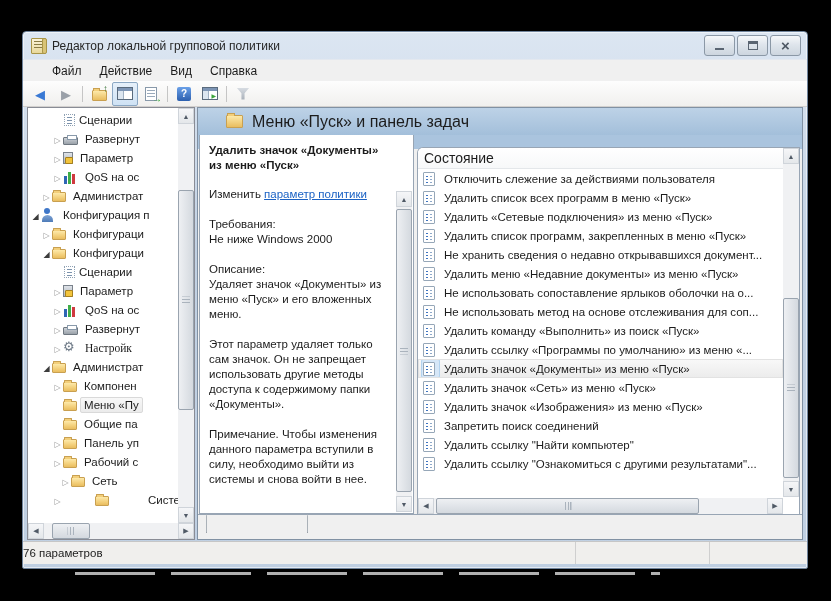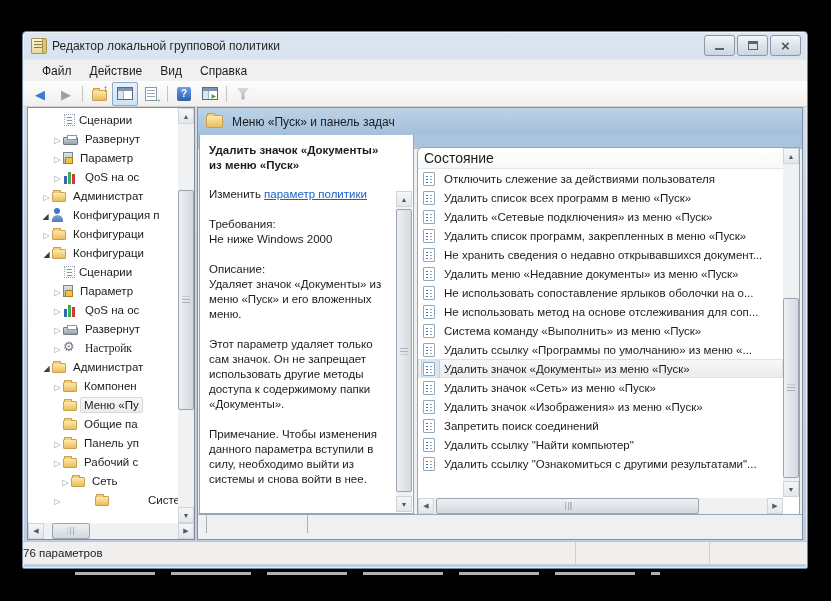--- a/index.html
+++ b/index.html
@@ -26,21 +26,21 @@
   .title-text{font-size:12px;color:#262626;flex:1 1 auto;white-space:nowrap;overflow:hidden;}
   .win-btns{display:flex;gap:2px;flex:none;}
   .win-btn{width:29px;height:19px;border:1px solid #8b98a6;border-radius:3px;
     background:linear-gradient(180deg,#f6f8fa,#dfe5ec 45%,#cdd6df);
     display:flex;align-items:center;justify-content:center;position:relative;}
   .glyph-min{width:9px;height:3px;border-bottom:2px solid #5a6572;margin-top:4px;}
   .glyph-restore{width:8px;height:7px;border:1px solid #5a6572;position:relative;}
   .glyph-restore::before{content:'';position:absolute;left:0;right:0;top:0;height:2px;background:#5a6572;}
   .glyph-close::before{content:'×';font-size:15px;font-weight:bold;color:#4e5864;line-height:1;}
   
-  .menubar{height:21px;background:#f0f0f0;border-top:1px solid #e3e8ef;display:flex;align-items:center;flex:none;padding-left:10px;}
+  .menubar{height:21px;background:#f0f0f0;border-top:1px solid #e3e8ef;display:flex;align-items:center;flex:none;padding-left:20px;}
   .menu-item{font-size:12px;color:#1c1c1c;padding:2px 9px;cursor:default;}
   
   .toolbar{height:25px;background:linear-gradient(180deg,#fdfdfd,#f1f0ee);
     border-bottom:1px solid #d2d0ce;display:flex;align-items:center;padding-left:4px;flex:none;}
   .tb-btn{width:24px;height:22px;display:flex;align-items:center;justify-content:center;position:relative;border:1px solid transparent;border-radius:2px;}
   .tb-btn.pressed{border-color:#8ca8c4;background:linear-gradient(180deg,#e6f0fa,#cfe2f4);}
   .tb-sep{width:1px;height:16px;background:#c5c5c5;margin:0 3px;flex:none;}
   .tbi-back::before{content:'◀';font-size:13px;color:#3a79d4;}
   .tbi-fwd::before{content:'▶';font-size:13px;color:#9aa0a8;}
   .mini-folder{width:13px;height:9px;background:linear-gradient(180deg,#fde9a9,#e9bd5f);border:1px solid #c9a050;border-radius:1px;position:relative;margin-top:3px;}
@@ -115,21 +115,21 @@
     background:linear-gradient(90deg,#eef0f3,#d4d9df);}
   .sb-h .sb-thumb{background:linear-gradient(180deg,#eef0f3,#d4d9df);}
   .sb-thumb::after{content:'';position:absolute;left:50%;top:50%;transform:translate(-50%,-50%);}
   .sb-v .sb-thumb::after{width:8px;height:7px;background:repeating-linear-gradient(180deg,#aab3bd 0 1px,transparent 1px 3px);}
   .sb-h .sb-thumb::after{width:7px;height:8px;background:repeating-linear-gradient(90deg,#aab3bd 0 1px,transparent 1px 3px);}
   .tree-vsb{top:0;bottom:16px;right:0;}
   .tree-hsb{left:0;right:0;bottom:0;}
   
   .right-pane{flex:1 1 auto;border:1px solid #8191a3;background:#f0f0f0;display:flex;flex-direction:column;min-width:0;}
   .pane-header{height:27px;flex:none;background:linear-gradient(180deg,#bdd2e7,#a3bfda);
-    display:flex;align-items:center;padding-left:8px;font-size:12px;color:#1c1c1c;}
+    display:flex;align-items:center;padding-left:28px;font-size:16px;color:#1c1c1c;}
   .ph-folder{width:15px;height:11px;margin-right:9px;position:relative;
     background:linear-gradient(180deg,#fde9a9,#e9bd5f);border:1px solid #c9a050;border-radius:1px;}
   .ph-folder::before{content:'';position:absolute;top:-3px;left:0;width:6px;height:2px;background:#f3cf7a;
     border:1px solid #c9a050;border-bottom:none;}
   .panes{flex:1 1 auto;display:flex;min-height:0;position:relative;
     background:linear-gradient(180deg,#aac4de 0 14px,#f0f0f0 14px);}
   
   .desc-pane{width:215px;flex:none;background:#fff;border:1px solid #98a5b4;border-top:none;
     margin-left:1px;position:relative;overflow:hidden;box-sizing:border-box;}
   .desc-inner{position:absolute;inset:8px 22px 6px 9px;font-size:11.5px;line-height:15px;color:#1c1c1c;overflow:hidden;}
@@ -263,21 +263,21 @@
           <div class="trow" style="padding-left: 24px;">
             <span class="arrow collapsed"></span>
             <span class="ti i-chart"></span>
             <span class="tlabel">QoS на ос</span>
           </div>
           <div class="trow" style="padding-left: 13px;">
             <span class="arrow collapsed"></span>
             <span class="ti i-folder"></span>
             <span class="tlabel">Администрат</span>
           </div>
-          <div class="trow" style="padding-left: 12px;">
+          <div class="trow" style="padding-left: 2px;">
             <span class="arrow expanded"></span>
             <span class="ti i-user"></span>
             <span class="tlabel">Конфигурация п</span>
           </div>
           <div class="trow" style="padding-left: 13px;">
             <span class="arrow collapsed"></span>
             <span class="ti i-folder"></span>
             <span class="tlabel">Конфигураци</span>
           </div>
           <div class="trow" style="padding-left: 13px;">
@@ -439,21 +439,21 @@
               <div class="lrow">
                 <span class="icon-cell">
                   <span class="ti i-policy"></span>
                 </span>
                 <span class="llabel">Не использовать метод на основе отслеживания для соп...</span>
               </div>
               <div class="lrow">
                 <span class="icon-cell">
                   <span class="ti i-policy"></span>
                 </span>
-                <span class="llabel">Система команду «Выполнить» из меню «Пуск»</span>
+                <span class="llabel">Удалить команду «Выполнить» из поиск «Пуск»</span>
               </div>
               <div class="lrow">
                 <span class="icon-cell">
                   <span class="ti i-policy"></span>
                 </span>
                 <span class="llabel">Удалить ссылку «Программы по умолчанию» из меню «...</span>
               </div>
               <div class="lrow selected">
                 <span class="icon-cell">
                   <span class="ti i-policy"></span>

